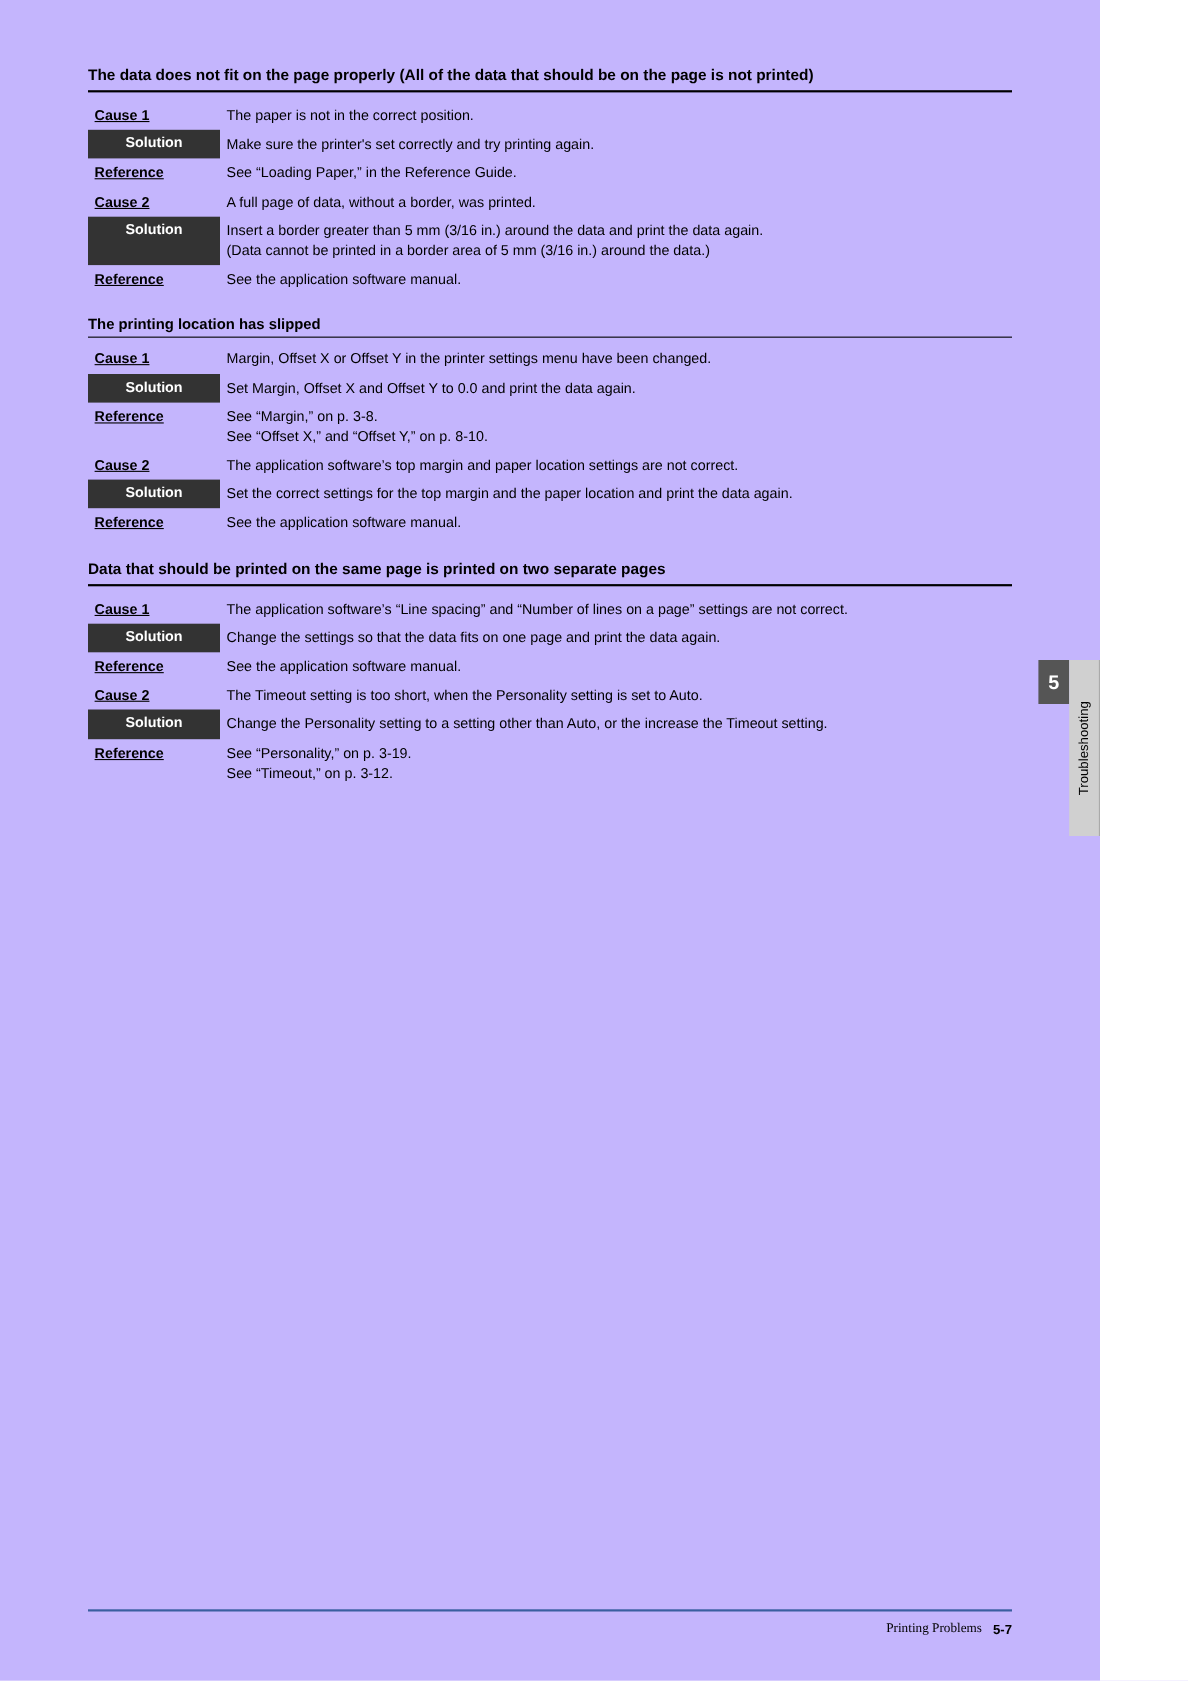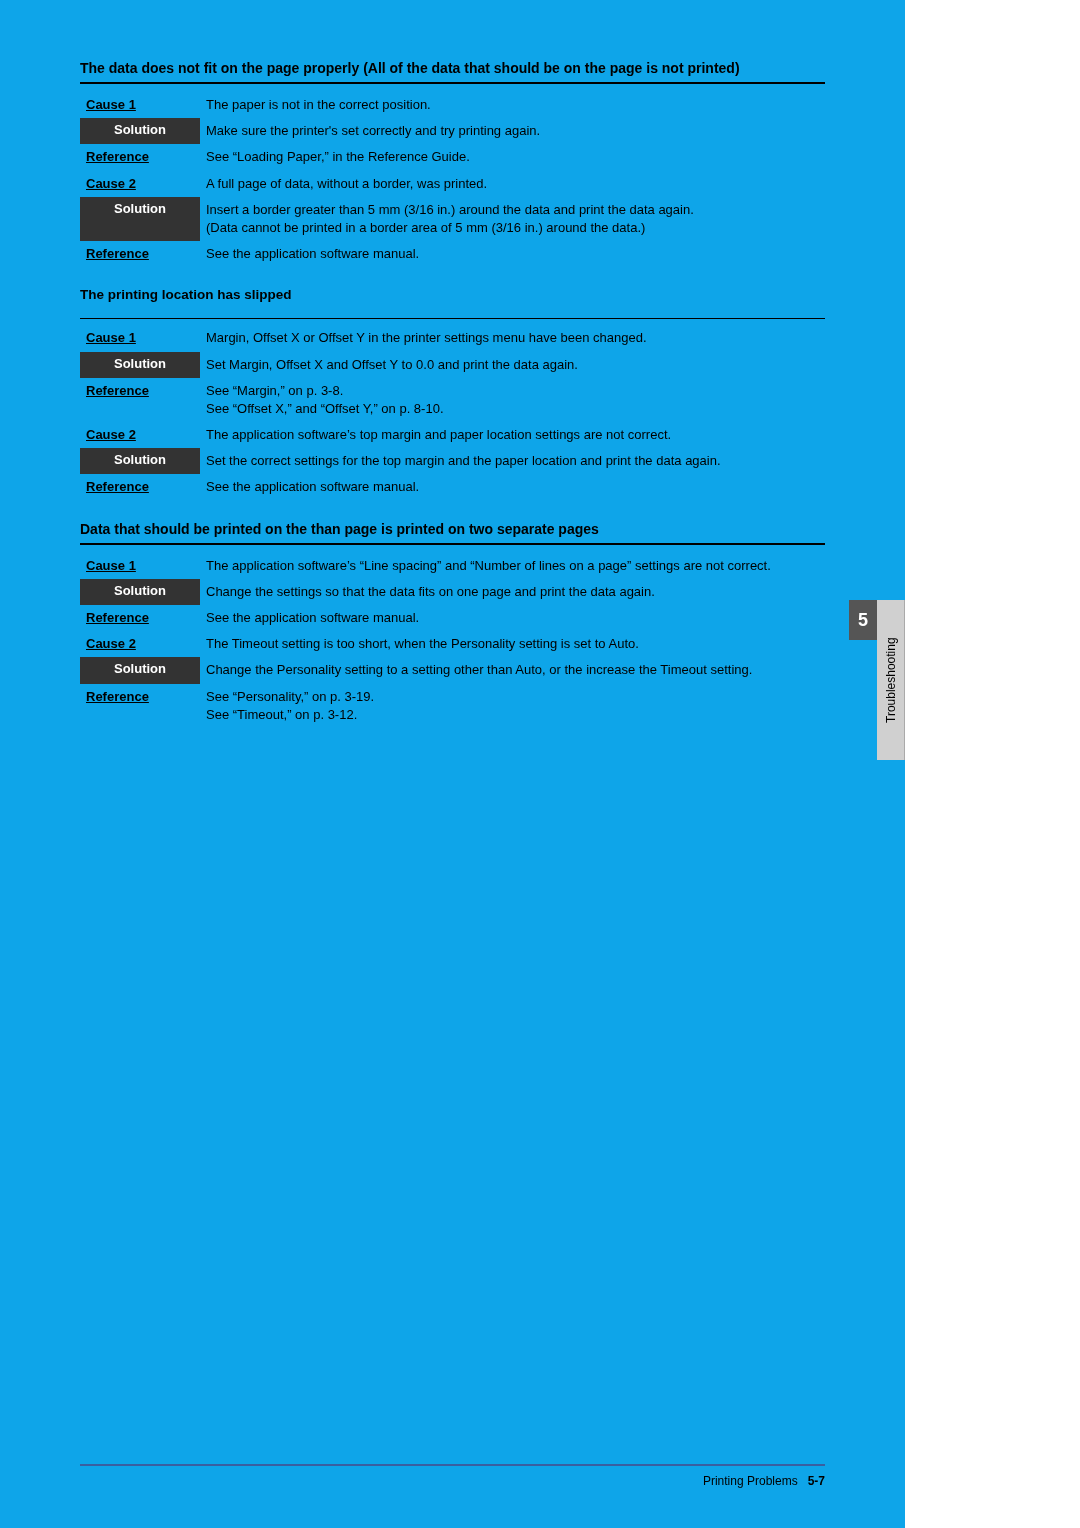--- a/index.html
+++ b/index.html
@@ -8,41 +8,41 @@
       font-family: Arial, Helvetica, sans-serif;
       font-size: 13px;
       background: #ffffff;
       color: #000000;
       width: 1080px;
       min-height: 1528px;
       position: relative;
     }
 
     .page-container {
-      width: 905px;
+      width: 1000px;
       min-height: 1528px;
-      background: #0ea5e9;
+      background: #c4b5fd;
       padding: 60px 80px 80px 80px;
       position: relative;
     }
 
     .section-header {
       font-weight: bold;
       font-size: 14px;
       margin-bottom: 8px;
       border-bottom: 2px solid #000;
       padding-bottom: 6px;
     }
 
     .section-subheader {
       font-weight: bold;
       font-size: 13.5px;
       margin-bottom: 6px;
       border-bottom: 1.5px solid #000;
-      padding-bottom: 16px;
+      padding-bottom: 4px;
     }
 
     .content-table {
       width: 100%;
       border-collapse: collapse;
       margin-bottom: 0;
     }
 
     .content-table tr td {
       padding: 4px 6px;
@@ -108,20 +108,21 @@
       padding-top: 8px;
       display: flex;
       justify-content: flex-end;
       align-items: center;
       font-size: 12px;
     }
 
     .footer-text {
       color: #000;
       font-size: 12px;
+      font-family: Liberation Serif, serif;
     }
 
     .footer-page {
       font-weight: bold;
       margin-left: 10px;
     }
 
     .italic { }
     .bold { font-weight: bold; }
 
@@ -200,21 +201,21 @@
       </tr>
       <tr>
         <td class="label-col"><span class="bold">Reference</span></td>
         <td>See the application software manual.</td>
       </tr>
     </tbody>
       </table>
   </div>
 
   <div class="section-block">
-    <div class="section-header">Data that should be printed on the than page is printed on two separate pages</div>
+    <div class="section-header">Data that should be printed on the same page is printed on two separate pages</div>
     <table class="content-table">
       <tbody>
           <tr>
         <td class="label-col"><span class="bold">Cause 1</span></td>
         <td>The application software’s “Line spacing” and “Number of lines on a page” settings are not correct.</td>
       </tr>
       <tr>
         <td class="solution-cell">Solution</td>
         <td>Change the settings so that the data fits on one page and print the data again.</td>
       </tr>

